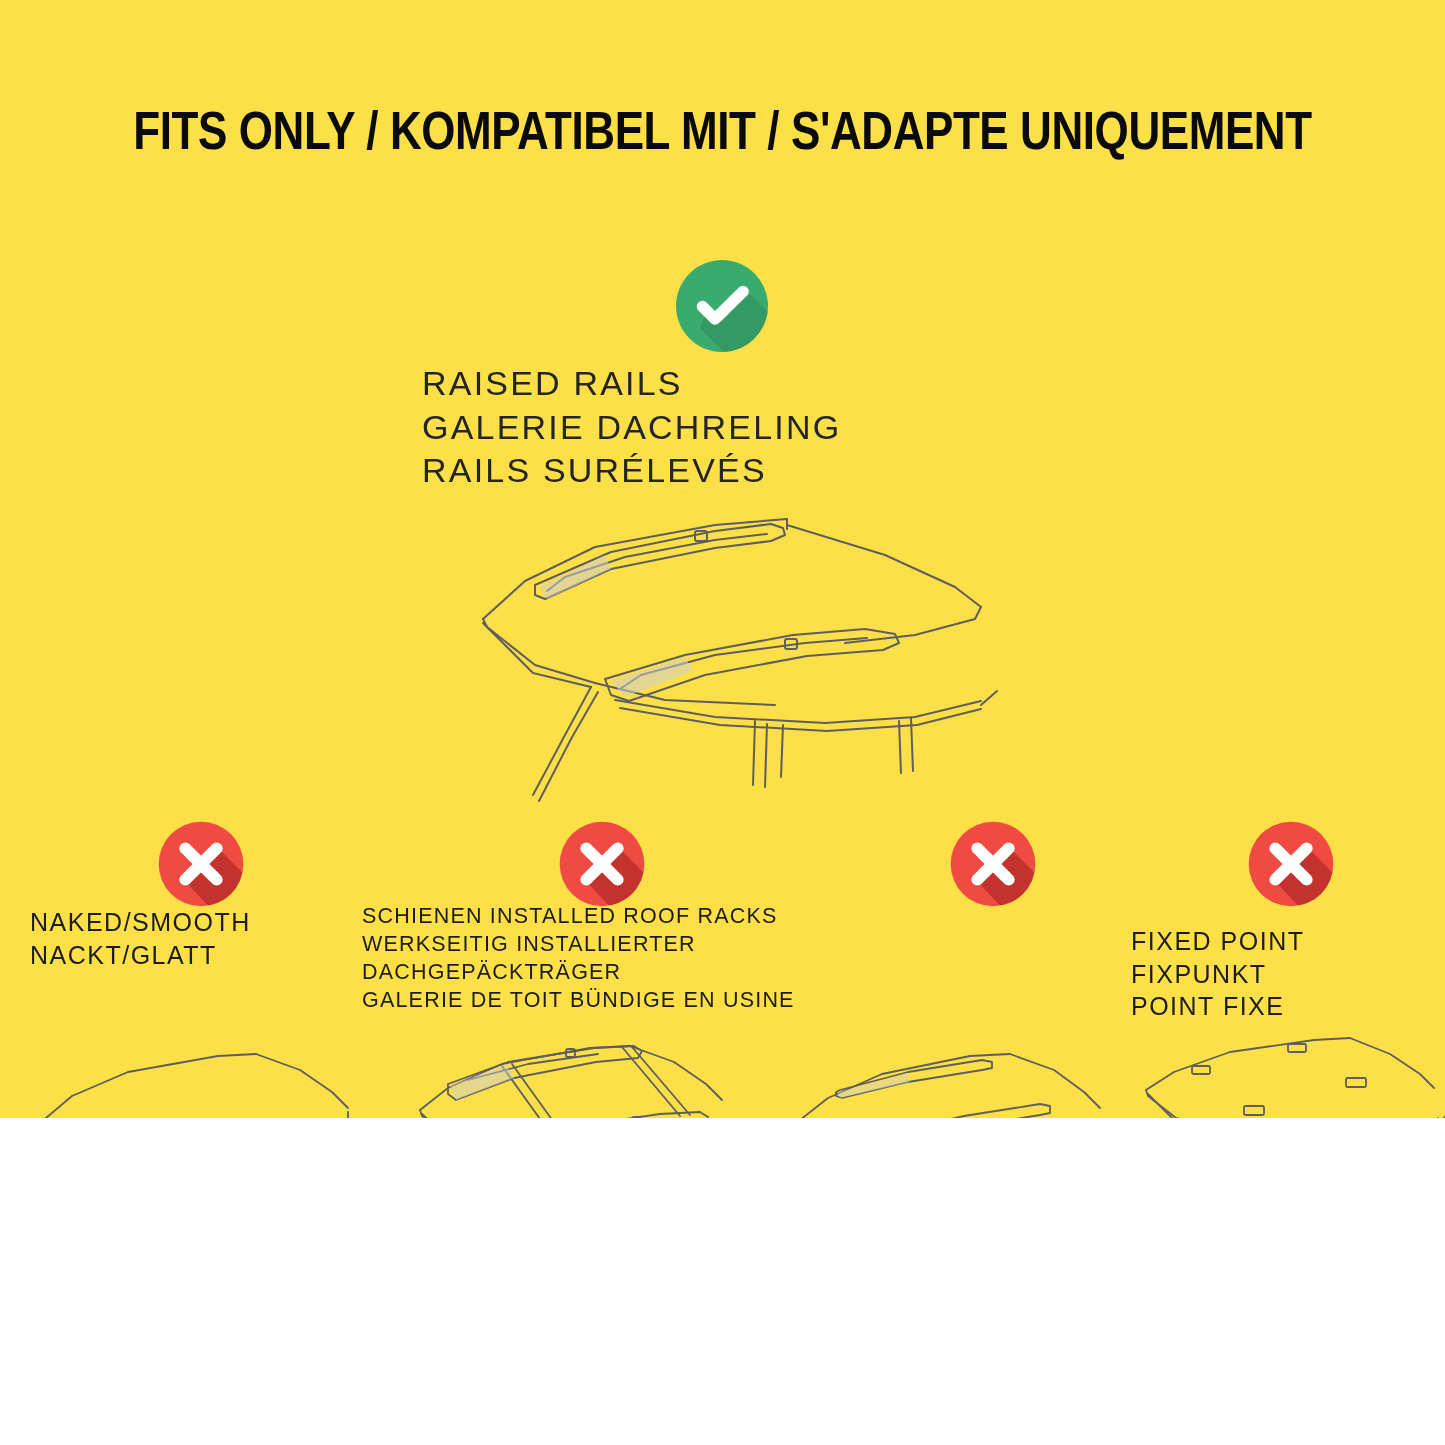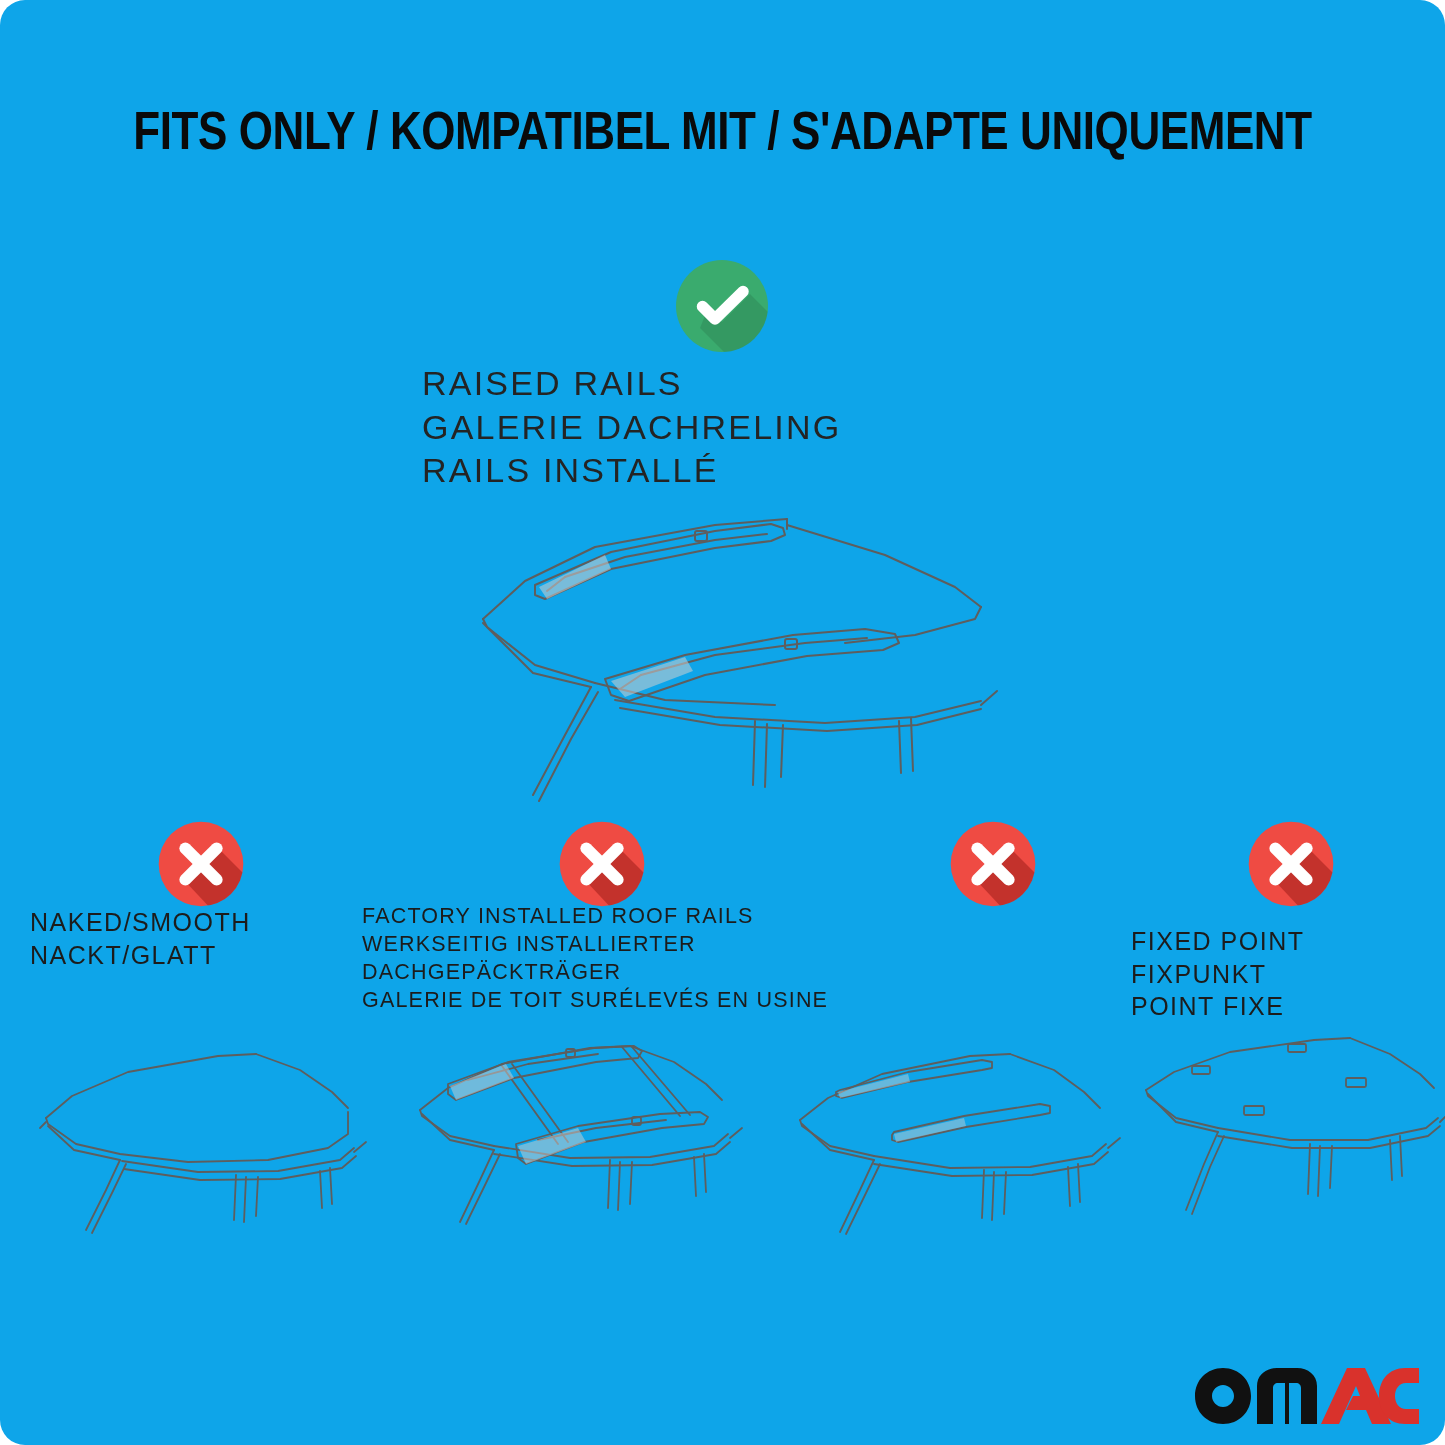--- a/index.html
+++ b/index.html
@@ -7,24 +7,23 @@
     padding: 0;
     background: #ffffff;
   }
   body {
     font-family: "Liberation Sans", sans-serif;
     -webkit-font-smoothing: antialiased;
   }
   .canvas {
     position: relative;
     width: 1445px;
-    height: 1445px;
-    background: #0ea5e9;
+    height: 1118px;
+    background: #fde047;
     overflow: hidden;
-    border-radius: 25px;
   }
 
   
   .title {
     position: absolute;
     left: 0;
     top: 104px;
     width: 1445px;
     text-align: center;
     font-family: "Liberation Sans", sans-serif;
@@ -92,21 +91,21 @@
       <g clip-path="url(#clipGreen)">
         <polygon points="36,52 50,66 78,38 96,56 96,100 56,100 28,72" fill="#000000" opacity="0.10"></polygon>
       </g>
       <path d="M30.5 50.5 L43 63 L71 35.5" fill="none" stroke="#ffffff" stroke-width="11.5" stroke-linecap="round" stroke-linejoin="round"></path>
     </svg>
   </div>
 
   <div class="caption caption-main" style="left:422px; top:362px; width:600px;">
     <span class="ln">RAISED RAILS</span>
     <span class="ln">GALERIE DACHRELING</span>
-    <span class="ln">RAILS INSTALLÉ</span>
+    <span class="ln">RAILS SURÉLEVÉS</span>
   </div>
 
   <div class="illus" style="left:415px; top:495px;">
     <svg width="615" height="310" viewBox="0 0 615 310" aria-hidden="true">
       <g fill="none" stroke="#5e5e5e" stroke-width="2" stroke-linejoin="round" stroke-linecap="round">
 
         <path d="M68 124 L110 86 L180 52 L300 30 L372 24"></path>
         <path d="M372 24 L372 34"></path>
         <path d="M68 124 L72 132 L120 170 L180 188"></path>
         <path d="M180 188 L250 205 L360 210"></path>
@@ -200,24 +199,24 @@
       <g clip-path="url(#clipRed2)">
         <polygon points="50,50 68,32 100,64 100,100 62,100 32,68" fill="#8f1512" opacity="0.45"></polygon>
       </g>
       <g stroke="#ffffff" stroke-width="13" stroke-linecap="round">
         <line x1="33" y1="33" x2="67" y2="67"></line>
         <line x1="67" y1="33" x2="33" y2="67"></line>
       </g>
     </svg>
   </div>
   <div class="caption caption-sub-sm" style="left:362px; top:903px; width:480px;">
-    <span class="ln">FACTORY INSTALLED ROOF RAILS</span>
+    <span class="ln">SCHIENEN INSTALLED ROOF RACKS</span>
     <span class="ln">WERKSEITIG INSTALLIERTER</span>
     <span class="ln">DACHGEPÄCKTRÄGER</span>
-    <span class="ln">GALERIE DE TOIT SURÉLEVÉS EN USINE</span>
+    <span class="ln">GALERIE DE TOIT BÜNDIGE EN USINE</span>
   </div>
   <div class="illus" style="left:398px; top:1018px;">
     <svg width="360" height="222" viewBox="0 0 360 222" aria-hidden="true">
       <g fill="none" stroke="#5e5e5e" stroke-width="1.8" stroke-linejoin="round" stroke-linecap="round">
 
         <path d="M22 92 L50 70 L104 46 L192 30 L232 28"></path>
         <path d="M232 28 L276 44 L308 66 L324 82"></path>
         <path d="M22 92 L24 98 L52 118 L96 128"></path>
         <path d="M96 128 L172 140 L252 139 L316 128 L330 116"></path>
         <path d="M96 136 L174 148 L254 147 L318 136 L332 124"></path>

